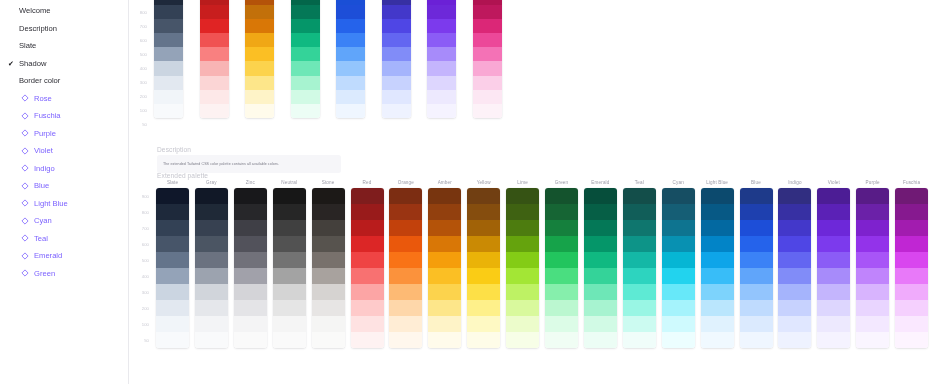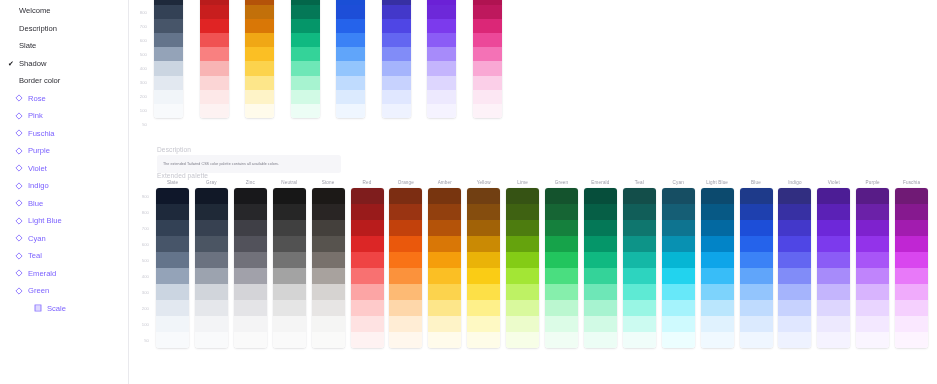--- a/index.html
+++ b/index.html
@@ -32,21 +32,21 @@
     display:flex;align-items:center;height:17.5px;padding-left:8px;
     font-size:7.6px;color:#2e2e35;cursor:pointer;position:relative;
   }
   .sb-check{width:11px;flex:0 0 11px;font-size:7px;color:#16161a;line-height:1;}
   .sb-label{white-space:nowrap;}
   .sb-group-title{
     font-size:7.6px;color:#2e2e35;padding-left:19px;height:14px;
     display:flex;align-items:flex-end;margin-bottom:0px;
   }
   .comp-item{
-    display:flex;align-items:center;height:17.5px;padding-left:15px;
+    display:flex;align-items:center;height:17.5px;padding-left:21px;
     font-size:7.6px;color:#7b61ff;cursor:pointer;gap:5px;
   }
   .comp-item.indent{padding-left:34px;}
   .comp-ico{width:8px;height:8px;flex:0 0 8px;display:block;}
   .comp-ico svg{display:block;}
 
   
   .canvas{
     flex:1;position:relative;background:#ffffff;overflow:hidden;height:384px;
   }
@@ -114,28 +114,20 @@
             </svg>
           </span>
           <span>Rose</span>
         </div>
         <div class="comp-item">
           <span class="comp-ico">
             <svg width="8" height="8" viewBox="0 0 8 8">
               <path d="M4 .9 7.1 4 4 7.1.9 4z" fill="none" stroke="#7b61ff" stroke-width=".8"></path>
             </svg>
           </span>
-          <span>Pink</span>
-        </div>
-        <div class="comp-item">
-          <span class="comp-ico">
-            <svg width="8" height="8" viewBox="0 0 8 8">
-              <path d="M4 .9 7.1 4 4 7.1.9 4z" fill="none" stroke="#7b61ff" stroke-width=".8"></path>
-            </svg>
-          </span>
           <span>Fuschia</span>
         </div>
         <div class="comp-item">
           <span class="comp-ico">
             <svg width="8" height="8" viewBox="0 0 8 8">
               <path d="M4 .9 7.1 4 4 7.1.9 4z" fill="none" stroke="#7b61ff" stroke-width=".8"></path>
             </svg>
           </span>
           <span>Purple</span>
         </div>
@@ -195,29 +187,20 @@
           </span>
           <span>Emerald</span>
         </div>
         <div class="comp-item">
           <span class="comp-ico">
             <svg width="8" height="8" viewBox="0 0 8 8">
               <path d="M4 .9 7.1 4 4 7.1.9 4z" fill="none" stroke="#7b61ff" stroke-width=".8"></path>
             </svg>
           </span>
           <span>Green</span>
-        </div>
-        <div class="comp-item indent">
-          <span class="comp-ico">
-            <svg width="8" height="8" viewBox="0 0 8 8">
-              <rect x="1" y="1" width="6" height="6" fill="none" stroke="#7b61ff" stroke-width=".8"></rect>
-              <path d="M1 3h6M1 5h6" stroke="#7b61ff" stroke-width=".5"></path>
-            </svg>
-          </span>
-          <span>Scale</span>
         </div>
       </div>
   </aside>
 
   <main class="canvas">
     <div class="row-labels">
         <div class="row-label" style="left: 2px; top: -4.45px;">900</div>
         <div class="row-label" style="left: 2px; top: 9.65px;">800</div>
         <div class="row-label" style="left: 2px; top: 23.75px;">700</div>
         <div class="row-label" style="left: 2px; top: 37.85px;">600</div>

